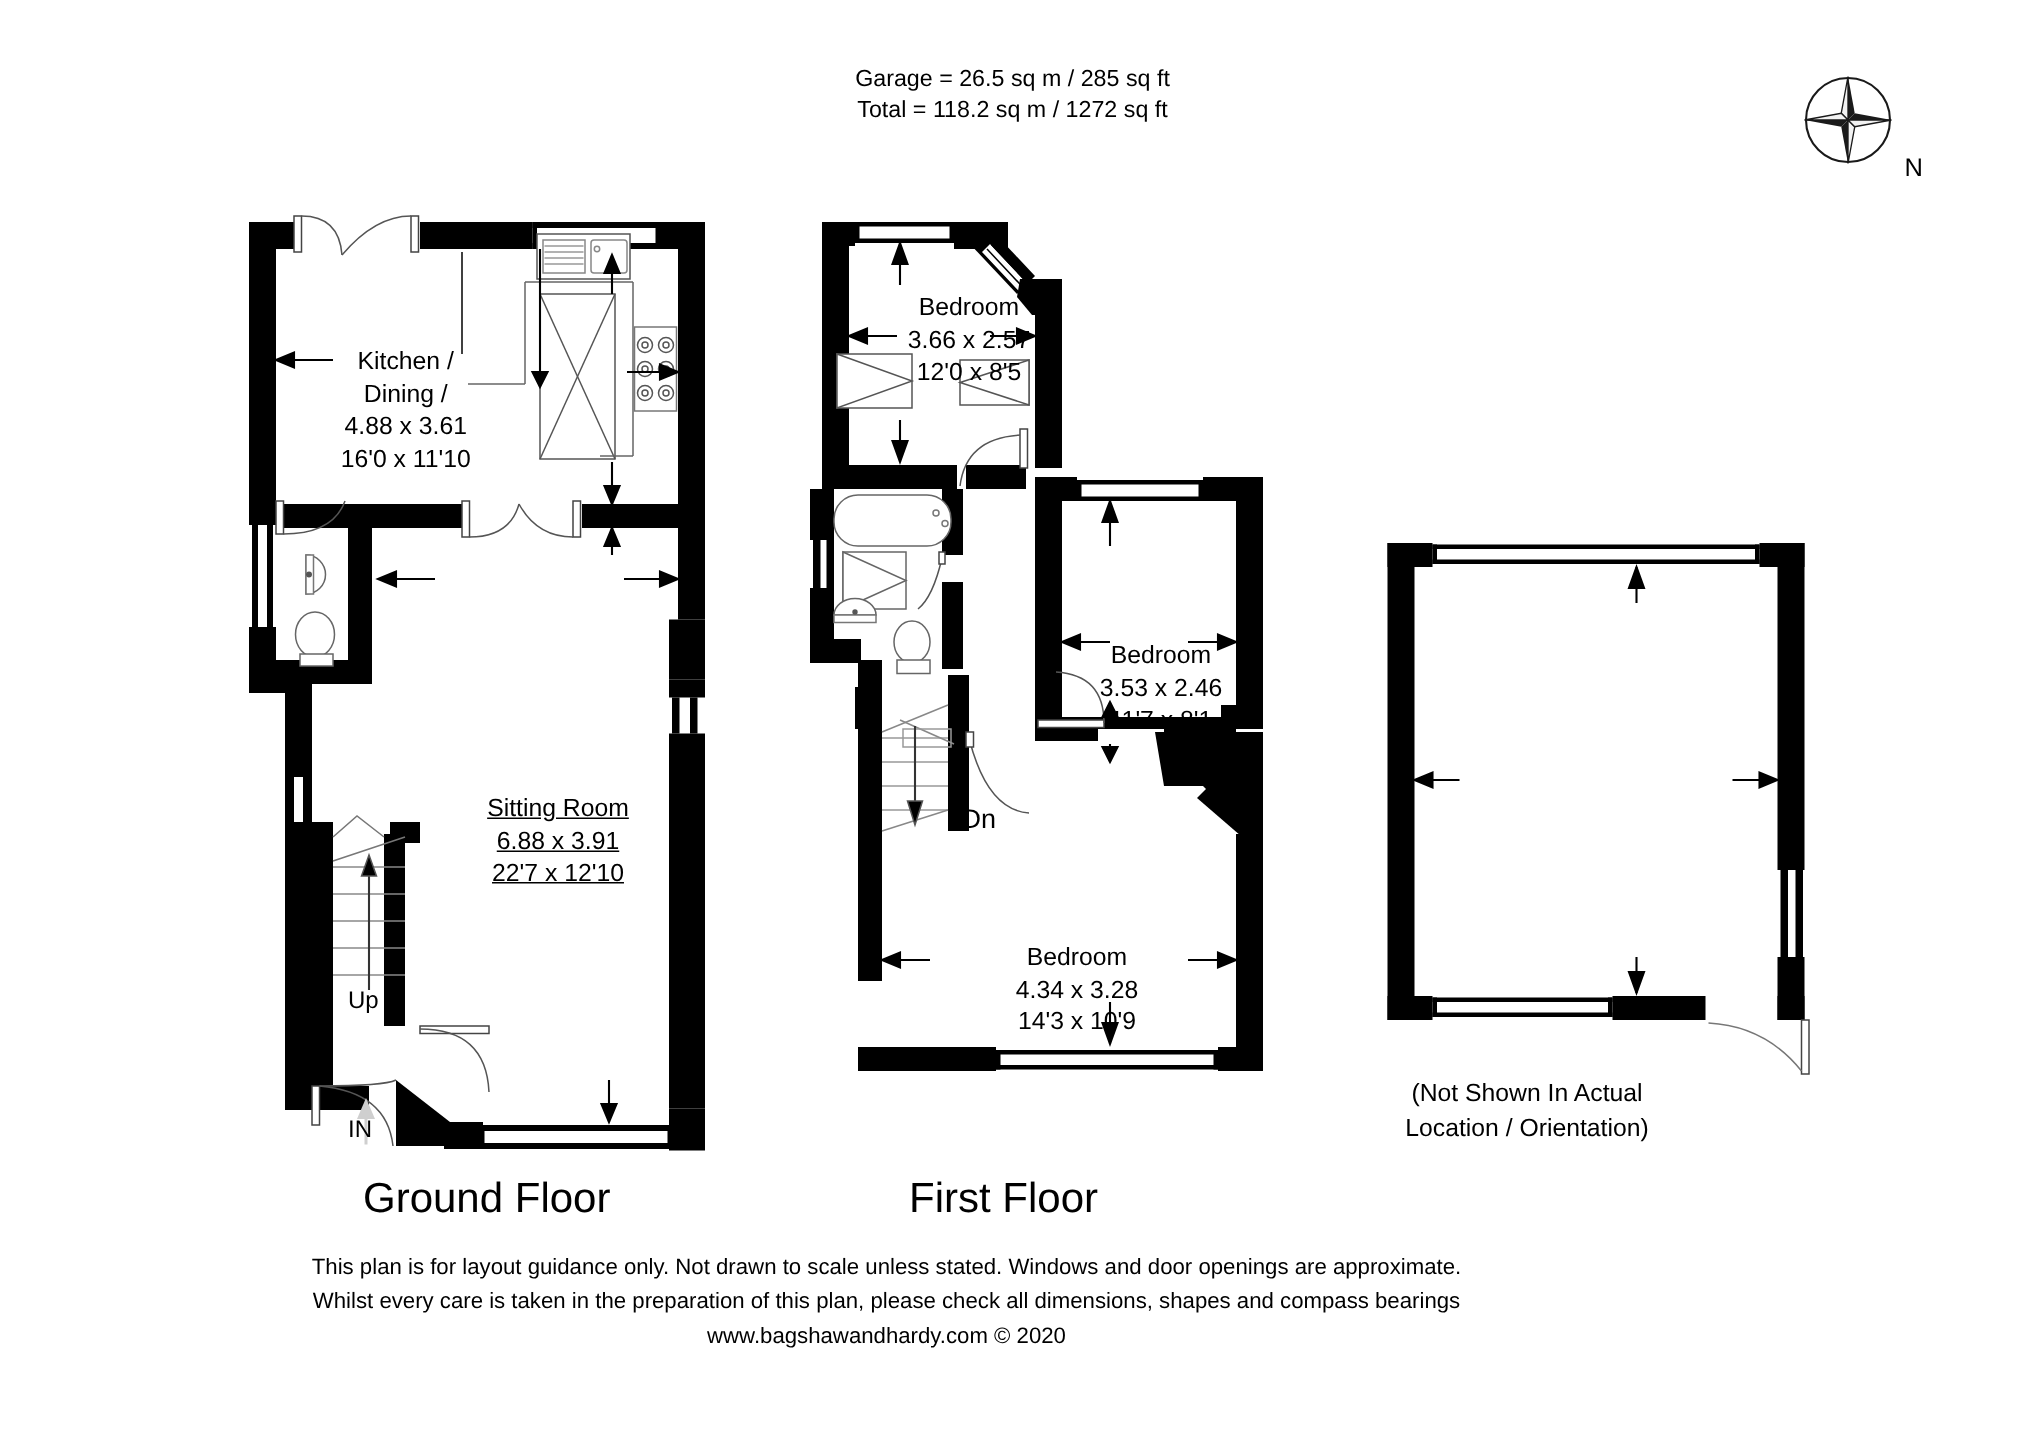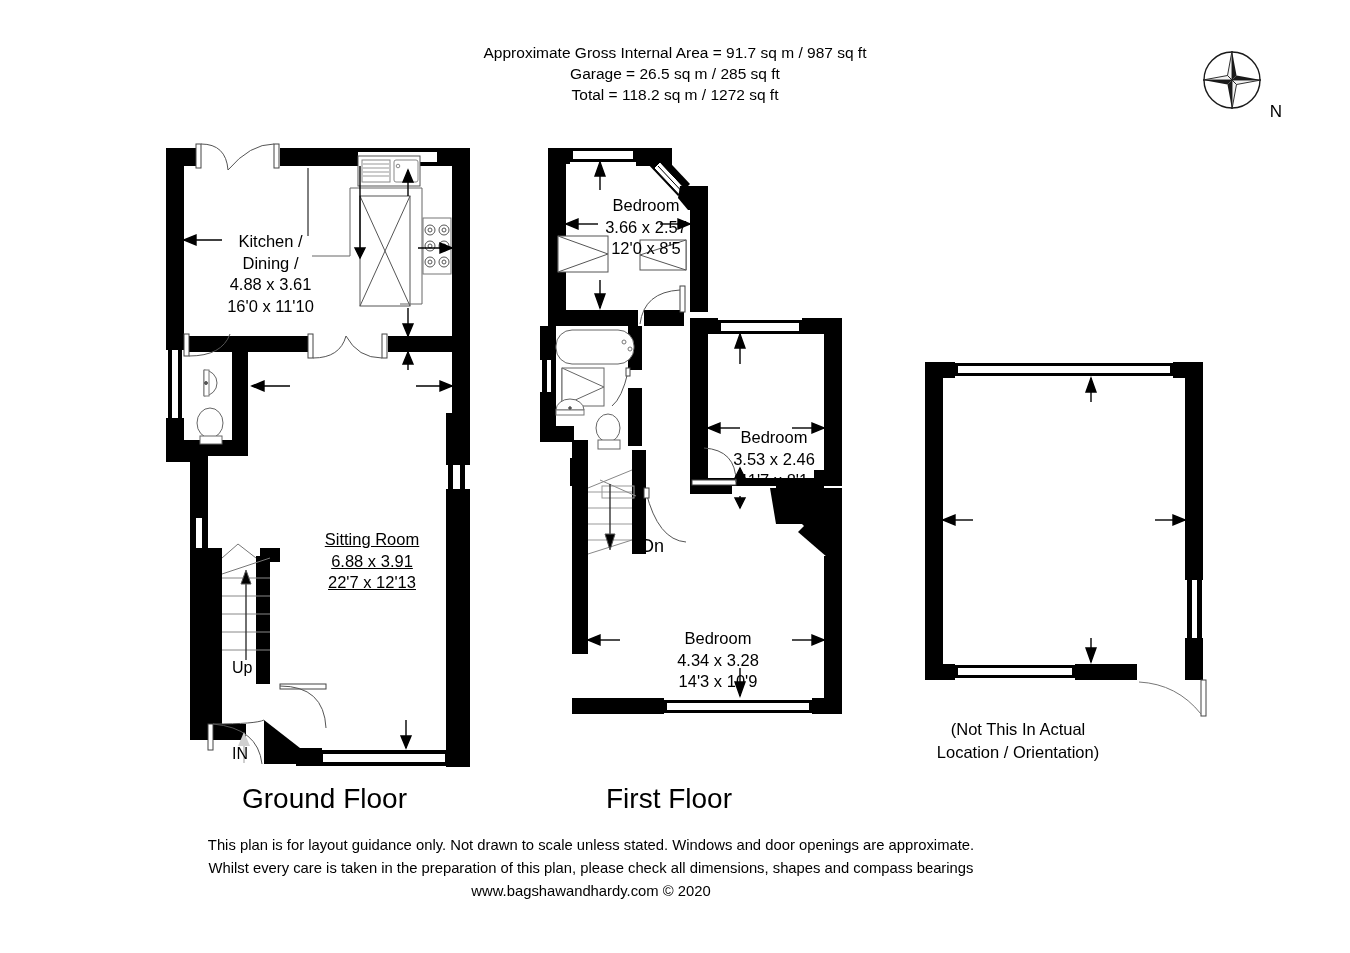--- a/index.html
+++ b/index.html
@@ -100,21 +100,20 @@
     line-height: 23px;
   }
   .footer div { white-space: nowrap; }
 </style>
 </head>
 <body>
 
 <div id="page">
 
   <div class="hdr">
-    <div>Approximate Gross Internal Area = 91.7 sq m / 987 sq ft</div>
     <div>Garage = 26.5 sq m / 285 sq ft</div>
     <div>Total = 118.2 sq m / 1272 sq ft</div>
   </div>
 
   <div class="compass">
     <svg width="86" height="76" viewBox="0 0 86 76">
       <circle cx="36" cy="34" r="28" fill="#ffffff" stroke="#1a1a1a" stroke-width="1.4"></circle>
 
       <polygon points="36,5 40.5,29.5 36,34" fill="#1a1a1a"></polygon>
       <polygon points="36,5 31.5,29.5 36,34" fill="#f2f2f2" stroke="#1a1a1a" stroke-width="0.9"></polygon>
@@ -302,21 +301,21 @@
   <div class="rl" style="left:188px; top:231px; width:165px;">
     <div class="nm">Kitchen /</div>
     <div class="nm">Dining /</div>
     <div class="d1">4.88 x 3.61</div>
     <div class="d2">16'0 x 11'10</div>
   </div>
 
   <div class="rl" style="left:283px; top:529px; width:178px;text-decoration:underline;">
     <div class="nm">Sitting Room</div>
     <div class="d1">6.88 x 3.91</div>
-    <div class="d2">22'7 x 12'13</div>
+    <div class="d2">22'7 x 12'10</div>
   </div>
 
   <div class="tinylbl" style="left:232px; top:659px;">Up</div>
   <div class="tinylbl" style="left:232px; top:745px;">IN</div>
 
   <div class="plan" style="left:540px; top:140px;">
     <svg width="310" height="630" viewBox="0 0 310 630">
       <g>
 
         <rect x="8" y="8" width="22" height="16" fill="#000"></rect>
@@ -526,21 +525,21 @@
         <line x1="176" y1="26" x2="176" y2="50"></line>
           <polygon points="176,26 171,40 181,40"></polygon>
         <line x1="176" y1="310" x2="176" y2="286"></line>
           <polygon points="176,310 171,296 181,296"></polygon>
       </g>
     </svg>
   </div>
 
 
   <div class="note" style="left:918px; top:718px; width:200px;">
-    <div>(Not This In Actual</div>
+    <div>(Not Shown In Actual</div>
     <div>Location / Orientation)</div>
   </div>
 
   <div class="footer">
     <div>This plan is for layout guidance only. Not drawn to scale unless stated. Windows and door openings are approximate.</div>
     <div>Whilst every care is taken in the preparation of this plan, please check all dimensions, shapes and compass bearings</div>
     <div>www.bagshawandhardy.com © 2020</div>
   </div>
 
 </div>

